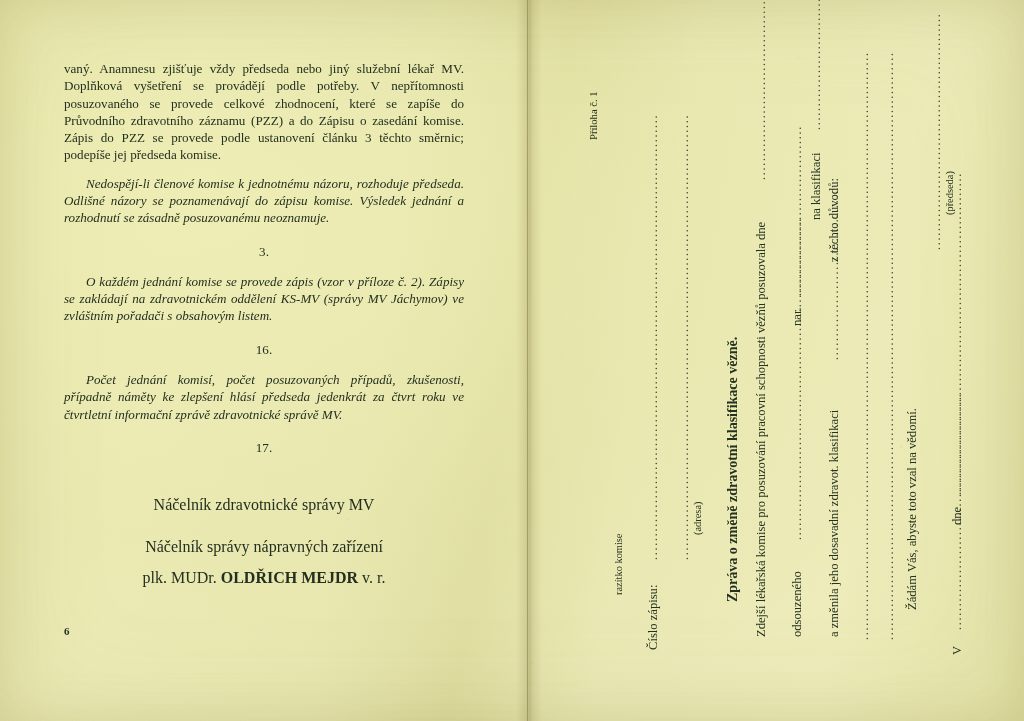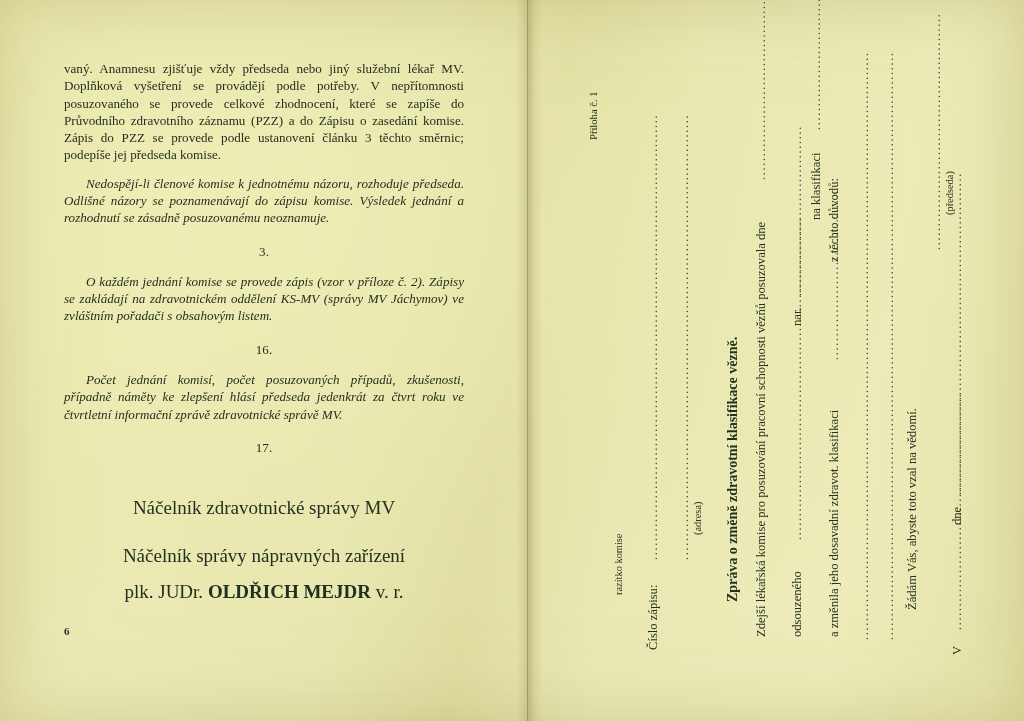--- a/index.html
+++ b/index.html
@@ -86,21 +86,21 @@
   }
   .section-num {
     text-align: center;
     margin: 16px 0 13px 0;
     font-size: 13.1px;
   }
   .sig-block {
     margin-top: 34px;
     text-align: center;
     line-height: 1.9;
-    font-size: 19px;
+    font-size: 16px;
   }
   .sig-block .nm {
     font-weight: bold;
   }
   .sig-space {
     height: 12px;
   }
   .folio {
     position: absolute;
     left: 64px;
@@ -161,21 +161,21 @@
     <div class="section-num">16.</div>
     <p class="p-indent">Počet jednání komisí, počet posuzovaných případů, zkušenosti, případně náměty ke zlepšení hlásí předseda jedenkrát za čtvrt roku ve čtvrtletní informační zprávě zdravotnické správě MV.</p>
 
     <div class="section-num">17.</div>
 
     <div class="sig-block">
       <div>Náčelník zdravotnické správy MV</div>
       <div class="sig-space"></div>
       <div>Náčelník správy nápravných zařízení</div>
       <div>
-        <span>plk. JUDr. </span><span class="nm">OLDŘICH MEJDR</span><span> v. r.</span>
+        <span>plk. MUDr. </span><span class="nm">OLDŘICH MEJDR</span><span> v. r.</span>
       </div>
     </div>
   </div>
 
   <div class="folio">6</div>
 
   <div class="gutter"></div>
   <div class="gutter-line"></div>
 
   <div class="right-page">

